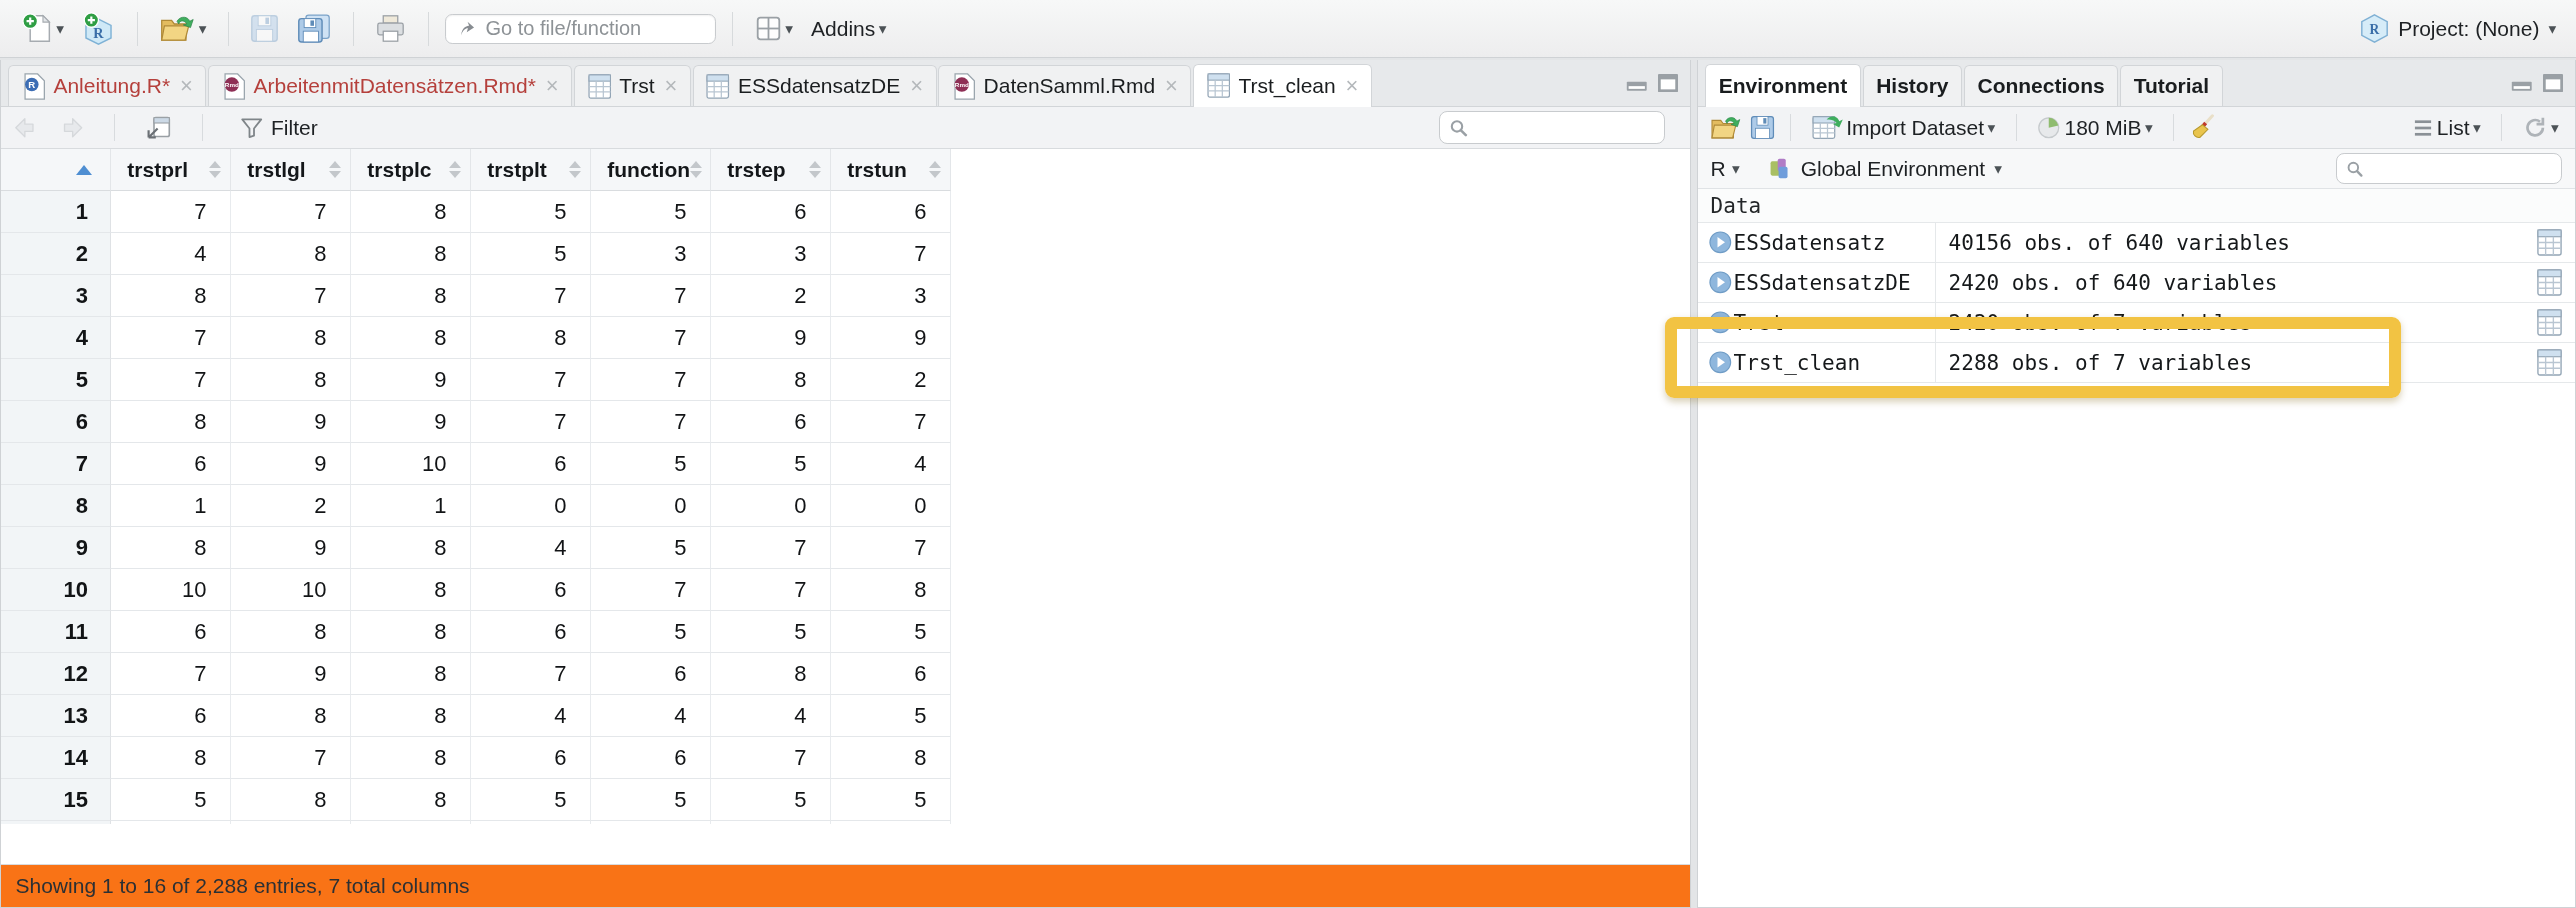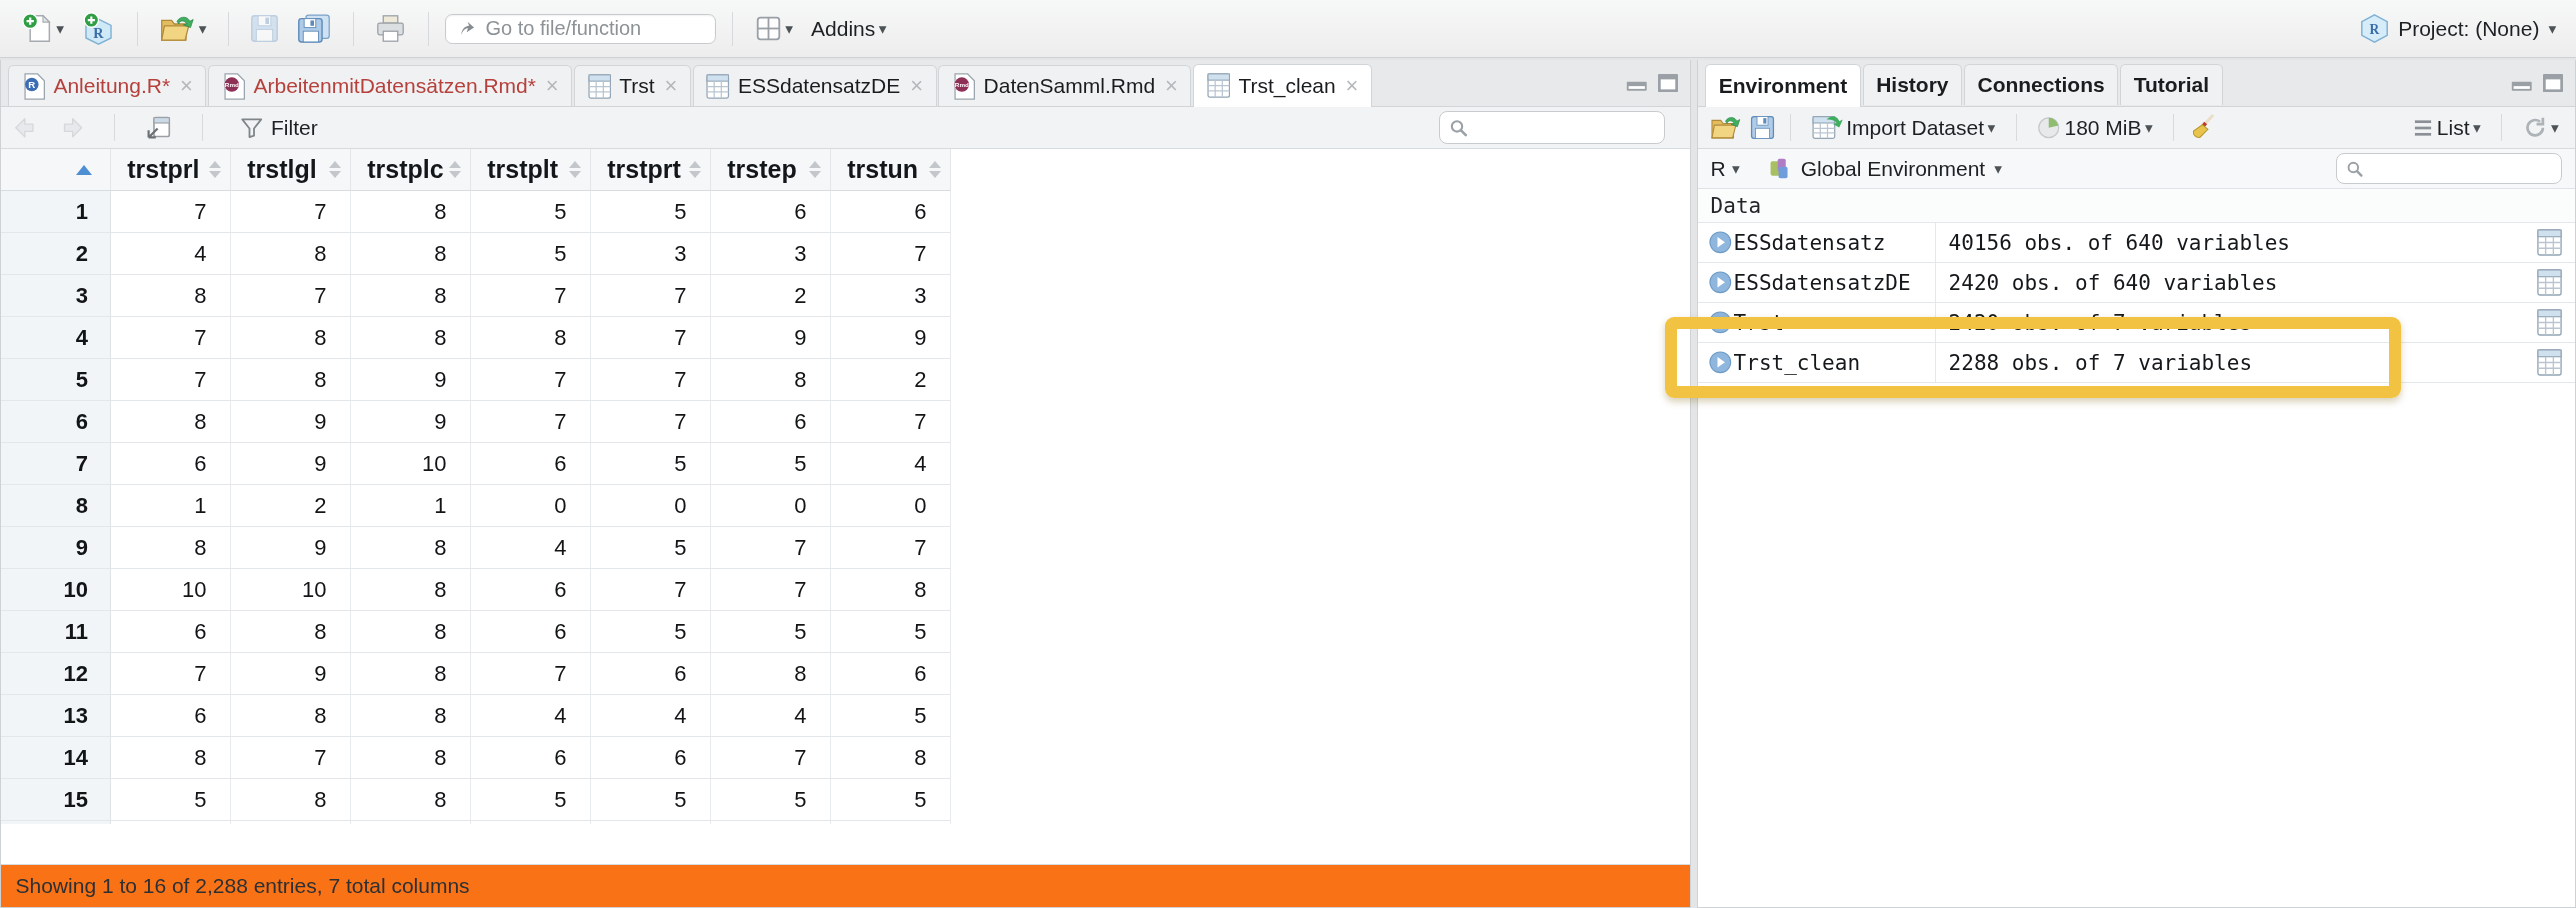--- a/index.html
+++ b/index.html
@@ -68,21 +68,21 @@
     border:0.9px solid #c8cbce; border-radius:8.1px; padding:0 9px;
   }
   .search-box input { border:none; outline:none; width:100%; font-size:19px; font-family:inherit; background:transparent; }
 
   
   .table-wrap { position:relative; background:#fff; height:675px; overflow:hidden; }
   .dgrid { display:grid; grid-template-columns:110px repeat(7,120px); }
   .hcell {
     height:42px; background:#f5f7f9; border-bottom:0.9px solid #d9dcdf; border-right:0.9px solid #e3e6e9;
     display:flex; align-items:center; justify-content:space-between;
-    padding:0 9px 0 16.3px; font-weight:bold; font-size:25px; color:#14171a;text-align:center;
+    padding:0 9px 0 16.3px; font-weight:bold; font-size:21px; color:#14171a;text-align:center;
   }
   .hcell.rownum { justify-content:flex-end; padding-right:18px; }
   .sort-stack { display:flex; flex-direction:column; gap:2.7px; align-items:center; }
   .tri-up    { width:0; height:0; border-left:6.3px solid transparent; border-right:6.3px solid transparent; border-bottom:7.2px solid #c3c7cb; }
   .tri-down  { width:0; height:0; border-left:6.3px solid transparent; border-right:6.3px solid transparent; border-top:7.2px solid #c3c7cb; }
   .tri-up.active { border-bottom-color:#4e8ed2; border-left-width:8.1px; border-right-width:8.1px; border-bottom-width:10px; }
   .cell {
     height:42px; border-bottom:0.9px solid #e4e7ea; border-right:0.9px solid #e8ebee;
     display:flex; align-items:center; justify-content:flex-end; padding-right:23.5px;
     font-size:22px; color:#121416; background:#fff;
@@ -366,21 +366,21 @@
             </span>
           </div>
           <div class="hcell">
             <span>trstplt</span>
             <span class="sort-stack">
               <span class="tri-up"></span>
               <span class="tri-down"></span>
             </span>
           </div>
           <div class="hcell">
-            <span>trstprt</span>
+            <span>function</span>
             <span class="sort-stack">
               <span class="tri-up"></span>
               <span class="tri-down"></span>
             </span>
           </div>
           <div class="hcell">
             <span>trstep</span>
             <span class="sort-stack">
               <span class="tri-up"></span>
               <span class="tri-down"></span>
@@ -524,21 +524,21 @@
         </div>
     </div>
 
     <div class="statusbar">
       <span>Showing 1 to 16 of 2,288 entries, 7 total columns</span>
     </div>
   </div>
 
   <div class="pane pane-right">
     <div class="tabbar">
-      <div id="env-tabs" style="display:flex;">
+      <div id="env-tabs" style="display:flex;align-items:flex-end;">
           <div class="tab active">
             <span class="label" style="font-weight: bold;">Environment</span>
           </div>
           <div class="tab">
             <span class="label" style="font-weight: bold;">History</span>
           </div>
           <div class="tab">
             <span class="label" style="font-weight: bold;">Connections</span>
           </div>
           <div class="tab">

